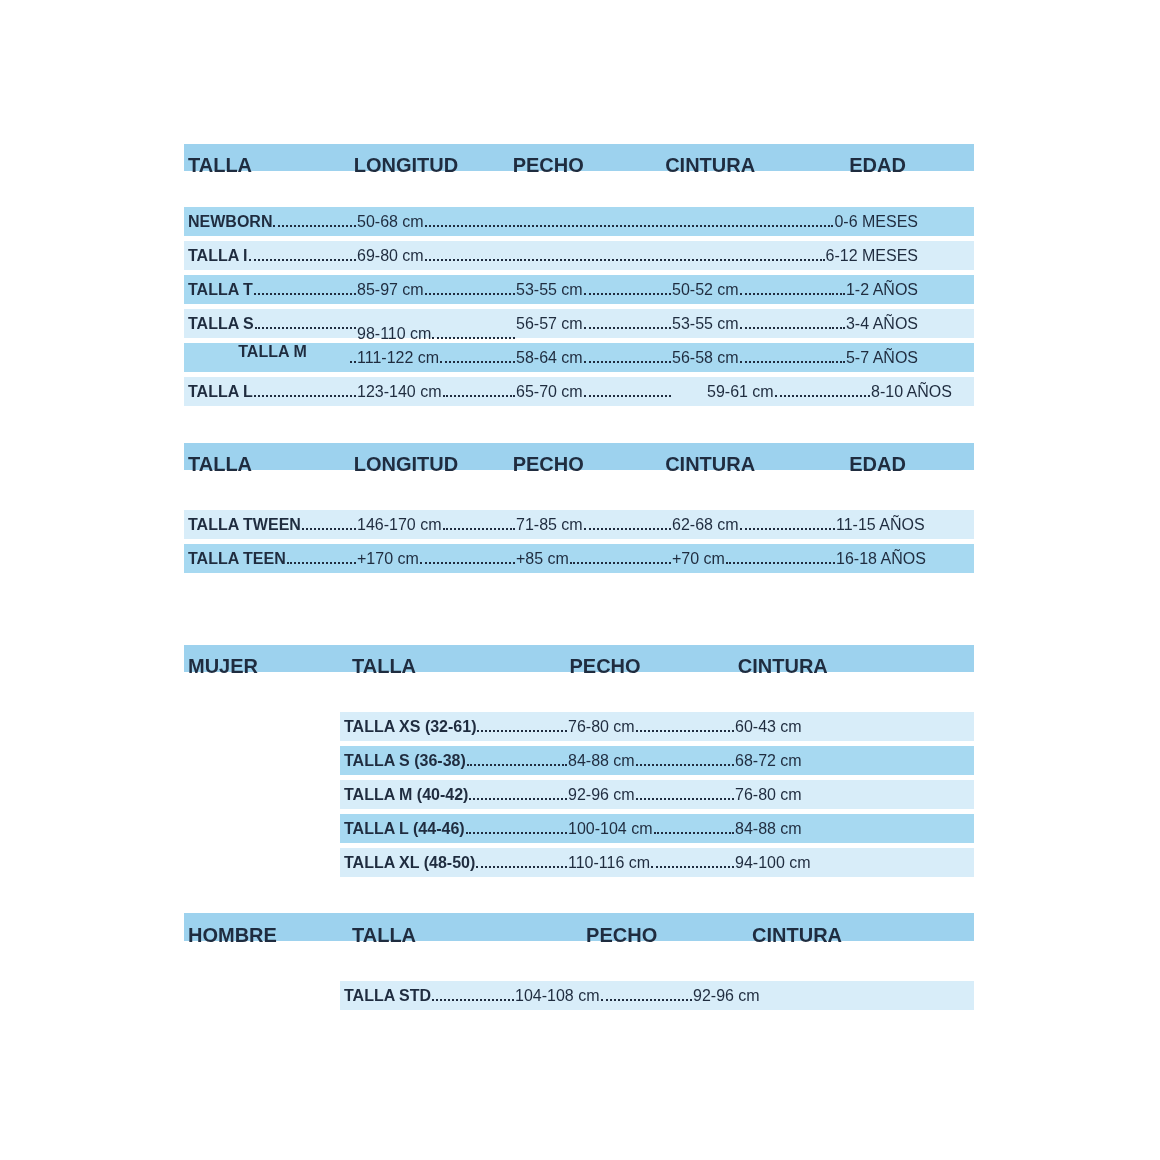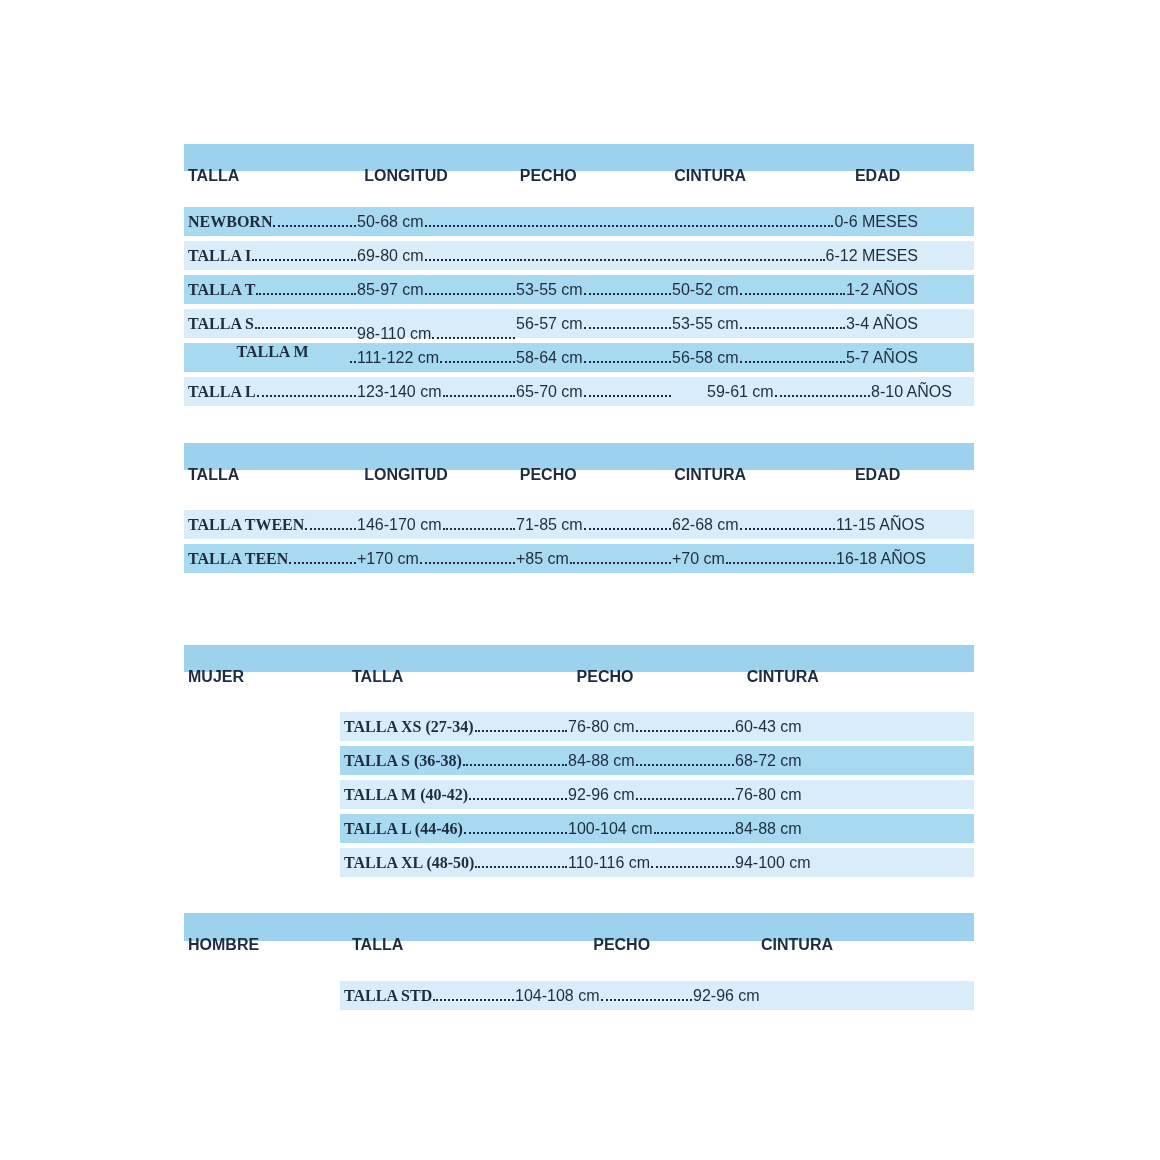--- a/index.html
+++ b/index.html
@@ -22,23 +22,23 @@
   
   .hbar {
     position: absolute;
     left: 0;
     width: 790px;
     height: 27px;
     background: var(--header-bg, #9dd2ee);
   }
   .hbar .h {
     position: absolute;
-    top: 18px;
+    top: 8px;
     line-height: 27px;
-    font-size: 16px;
+    font-size: 20px;
     font-weight: 700;
     white-space: nowrap;
   }
   .hbar .h.ctr { transform: translateX(-50%); }
   
   .rows {
     position: absolute;
     left: 0;
     width: 790px;
   }
@@ -57,21 +57,21 @@
   .shade-dark  { background: var(--row-dark, #a7d9f1); }
   .shade-light { background: var(--row-light, #d8edf9); }
   .cellbox {
     display: inline-flex;
     align-items: center;
     height: 29px;
     flex: 0 0 auto;
     box-sizing: border-box;
     overflow: hidden;
   }
-  .cell-label { font-weight: 700; font-family: Liberation Serif, serif; }
+  .cell-label { font-weight: 700; }
   .cell-value { font-weight: 400; }
   .leader {
     border-bottom: 2.4px dotted var(--text, #1f2c3f);
     align-self: flex-end;
     margin-bottom: 9px;
     margin-left: 1px;
     margin-right: 1px;
     min-width: 6px;
     flex: 1 1 auto;
   }
@@ -252,21 +252,21 @@
     <div class="hbar" style="top:645px">
       <span class="h left" style="left:4px">MUJER</span>
       <span class="h left" style="left:168px">TALLA</span>
       <span class="h ctr" style="left:53.3%">PECHO</span>
       <span class="h ctr" style="left:75.8%">CINTURA</span>
     </div>
 
     <div class="rows indent" style="top:712px">
         <div class="size-row shade-light">
           <span class="cellbox" style="width: 224px;">
-            <span class="cell-label">TALLA XS (27-34)</span>
+            <span class="cell-label">TALLA XS (32-61)</span>
             <span class="leader"></span>
           </span>
           <span class="cellbox" style="width: 167px;">
             <span class="cell-value">76-80 cm</span>
             <span class="leader"></span>
           </span>
           <span class="cell-value">60-43 cm</span>
         </div>
         <div class="size-row shade-dark">
           <span class="cellbox" style="width: 224px; justify-content: center;">

